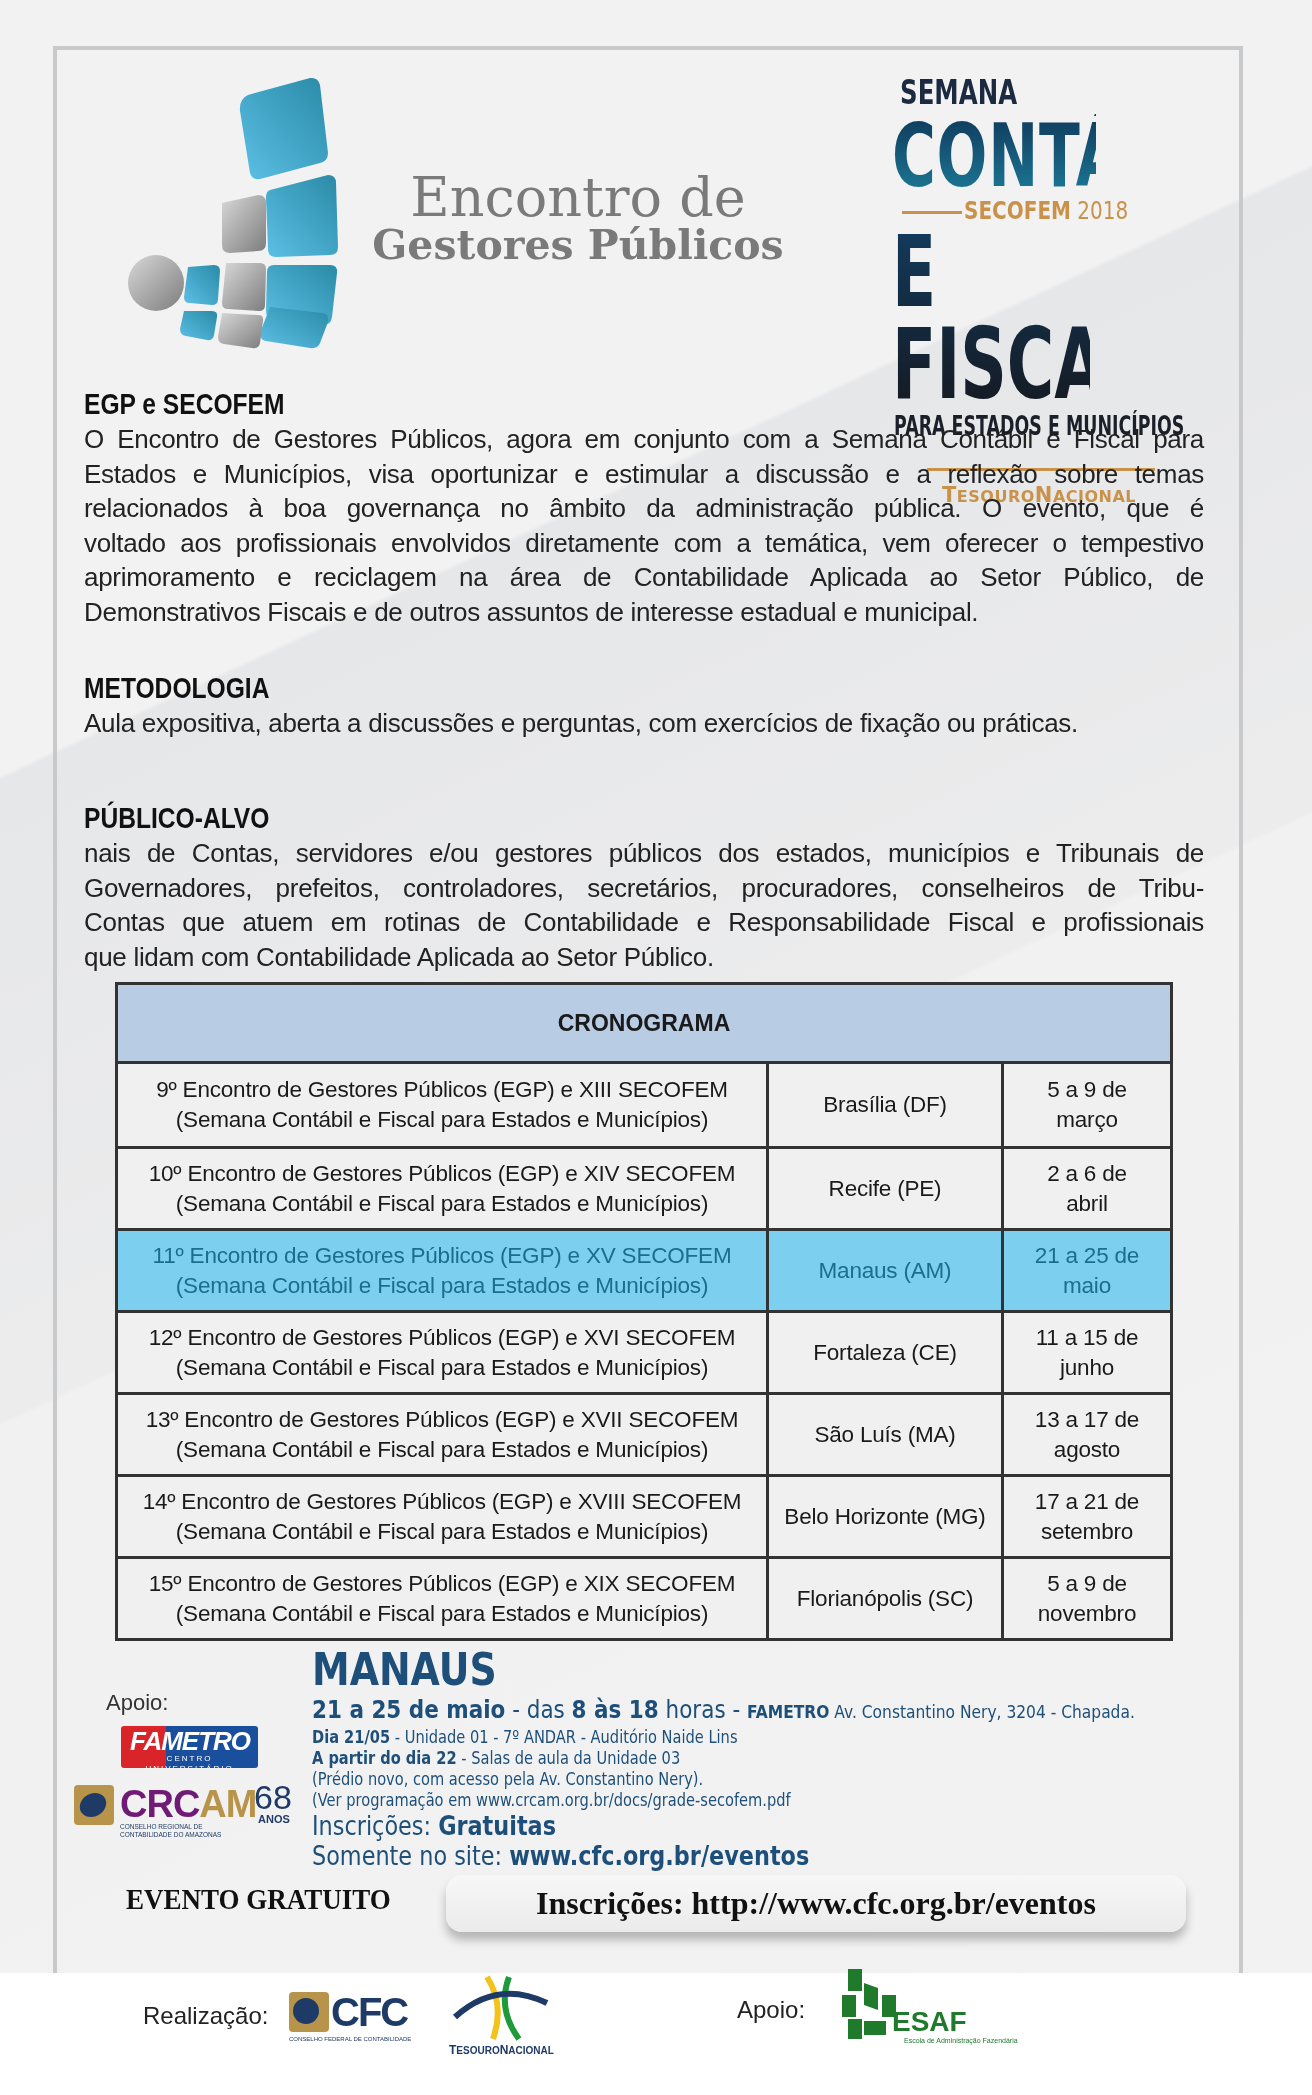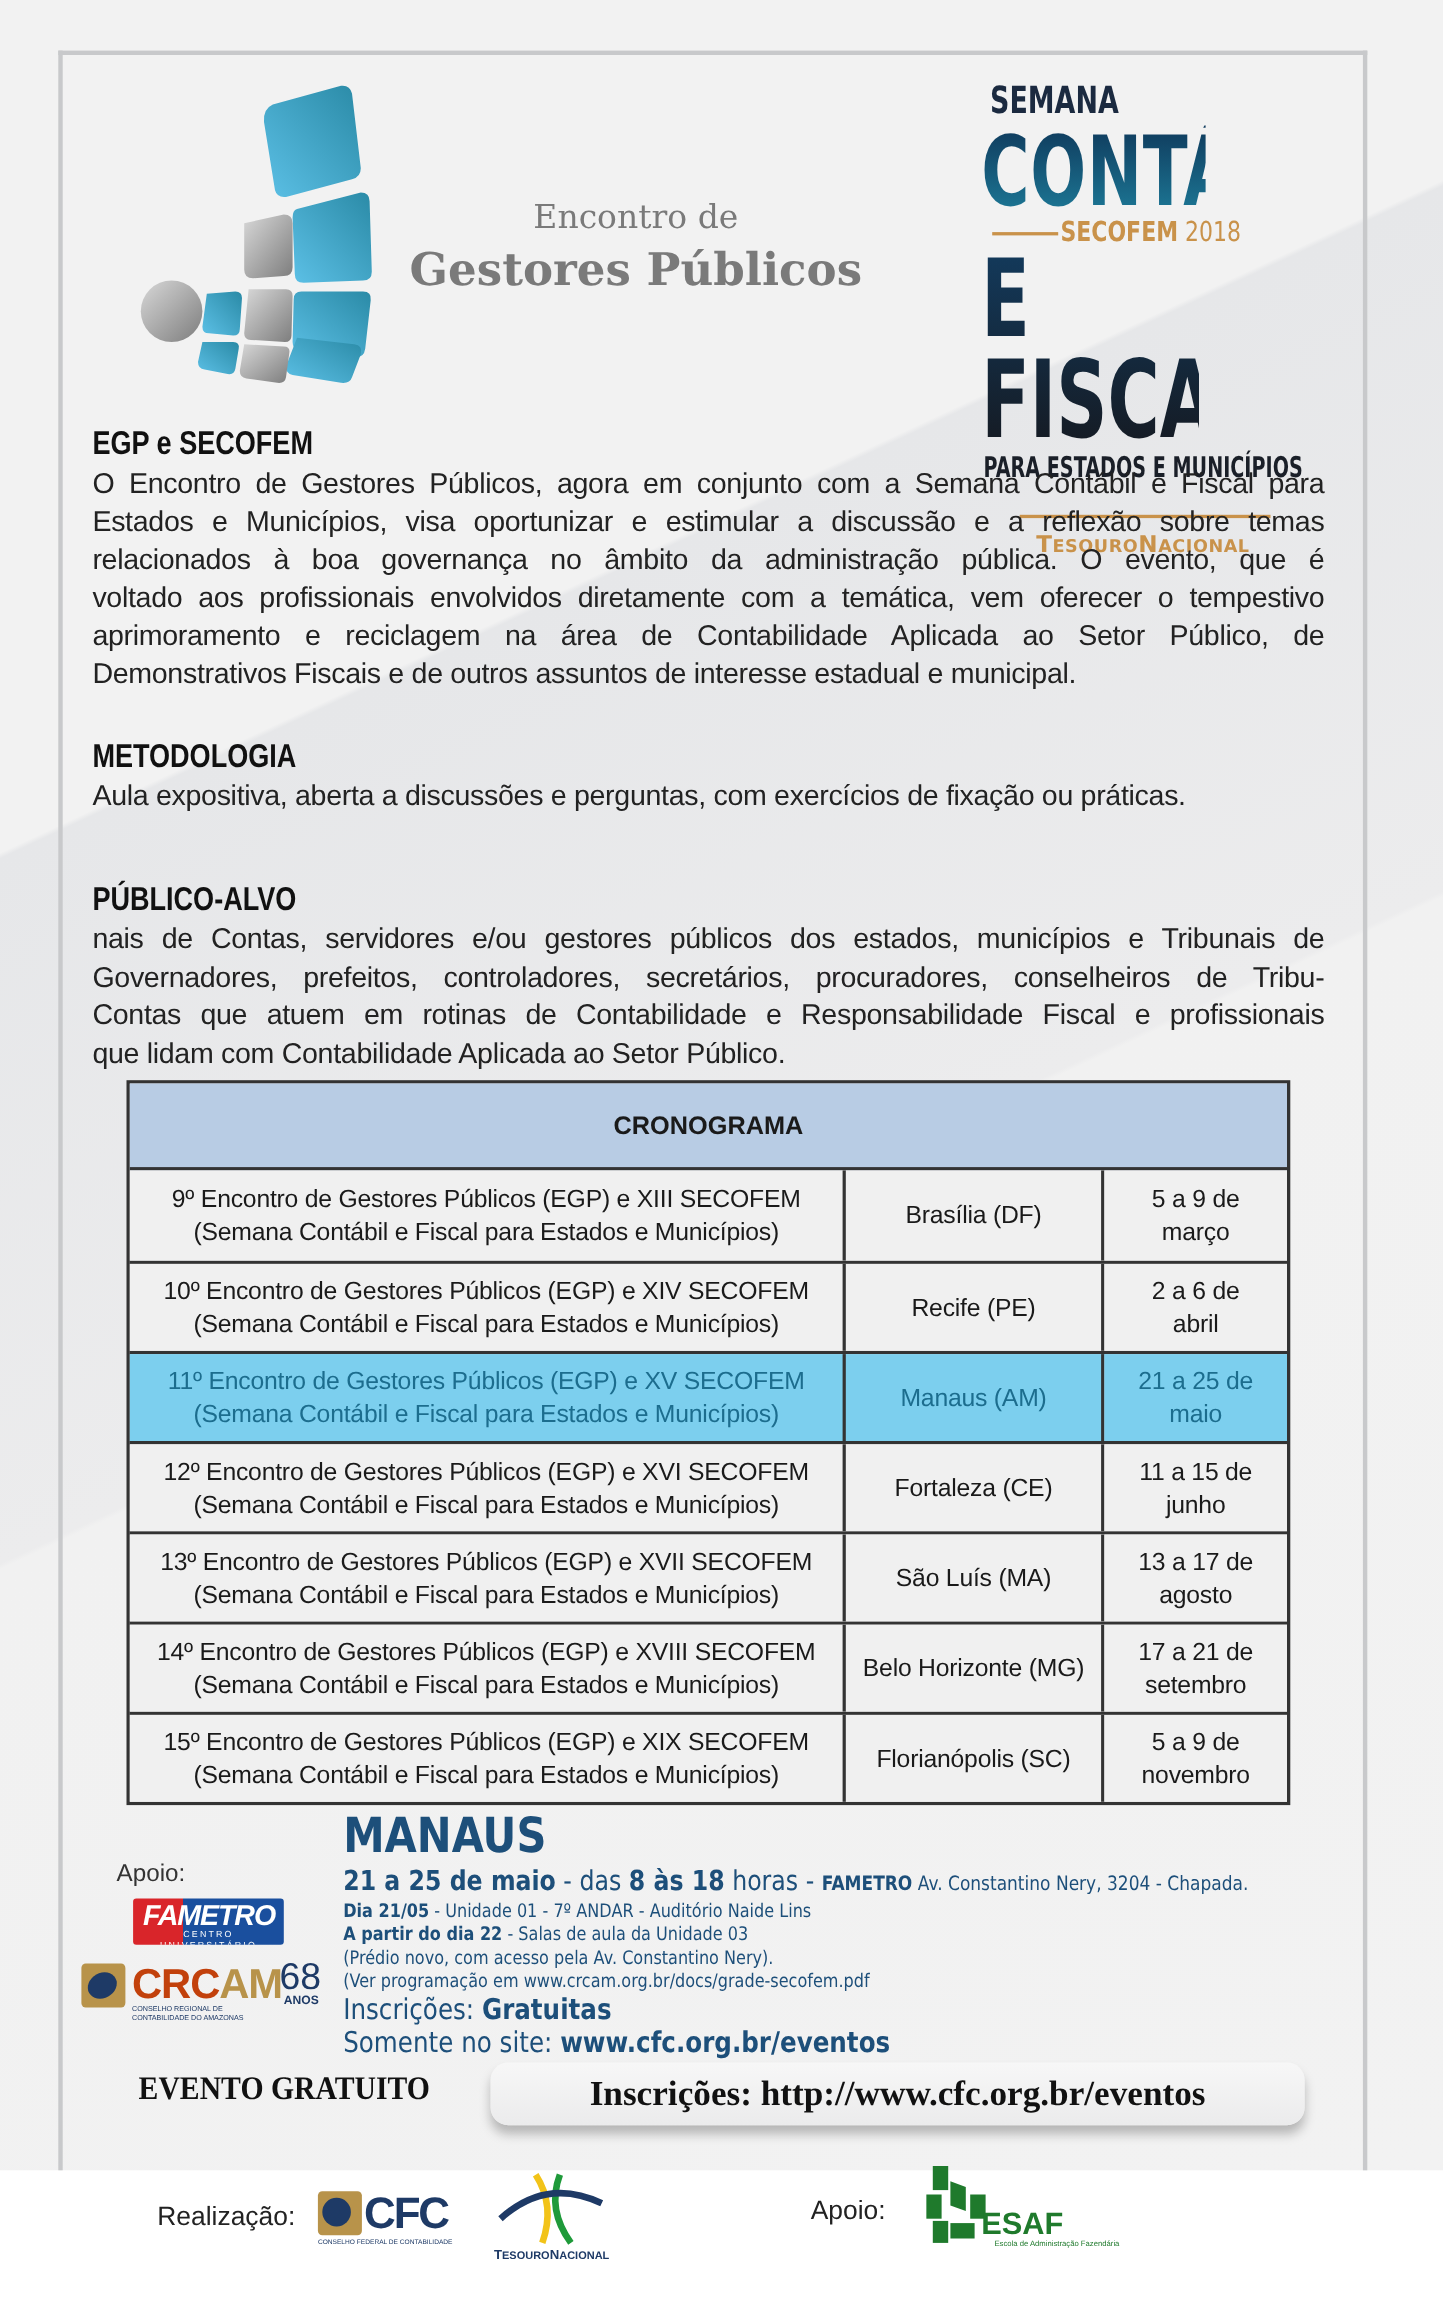--- a/index.html
+++ b/index.html
@@ -18,21 +18,21 @@
     position: absolute; left: 53px; top: 46px; width: 1190px; height: 1927px;
     border: 4px solid #c8c9cb; border-bottom: none;
   }
 
   
   .egp-logo { position: absolute; left: 100px; top: 65px; width: 260px; height: 290px; }
   .egp-title {
     position: absolute; left: 368px; top: 175px; width: 420px;
     font-family: "DejaVu Serif", serif; color: #7a7a7a; text-align: center;
   }
-  .egp-title .l1 { font-size: 30px; line-height: 46px; }
+  .egp-title .l1 { font-size: 54px; line-height: 46px; }
   .egp-title .l2 { font-size: 41px; line-height: 48px; font-weight: bold; }
 
   
   .sc-logo { position: absolute; left: 892px; top: 72px; width: 300px; text-align: left; }
   .sc-semana {
     font-family: "DejaVu Sans", sans-serif; font-weight: bold; font-size: 34px; color: #1b2a40;
     letter-spacing: 0px; transform: scaleX(0.72); transform-origin: left; line-height: 40px;
     margin-left: 8px;
   }
   .sc-contabil {
@@ -118,21 +118,21 @@
   }
   .crcam-logo { position: absolute; left: 74px; top: 1785px; width: 230px; height: 50px; }
   .crcam-icon {
     position: absolute; left: 0; top: 0; width: 40px; height: 40px; background: #b8934a; border-radius: 4px;
   }
   .crcam-icon::after {
     content: ""; position: absolute; left: 6px; top: 8px; width: 26px; height: 24px;
     border-radius: 50%; background: #1e3a66; transform: skewX(-10deg);
   }
   .crcam-text { position: absolute; left: 46px; top: -2px; font-size: 38px; font-weight: bold; letter-spacing: -1px; line-height: 42px; }
-  .crcam-text .cr { color: #c2410c; }
+  .crcam-text .cr { color: #701a75; }
   .crcam-text .am { color: #b8934a; }
   .crcam-sub { position: absolute; left: 46px; top: 38px; font-size: 6.5px; color: #1e3a66; line-height: 8px; width: 130px; }
   .crcam-68 { position: absolute; left: 180px; top: -6px; font-size: 34px; color: #1e3a66; line-height: 36px; }
   .crcam-anos { position: absolute; left: 184px; top: 28px; font-size: 11px; color: #1e3a66; font-weight: bold; }
 
   .manaus { position: absolute; left: 312px; top: 1645px; color: #1d4f7a; font-family: "DejaVu Sans", sans-serif; }
   .manaus .city { font-size: 44px; font-weight: bold; line-height: 50px; transform: scaleX(0.86); transform-origin: left; }
   .manaus .when { font-size: 25px; line-height: 30px; white-space: nowrap; transform: scaleX(0.86); transform-origin: left; }
   .manaus .when b { font-weight: bold; }
   .manaus .when .small { font-size: 18px; }

